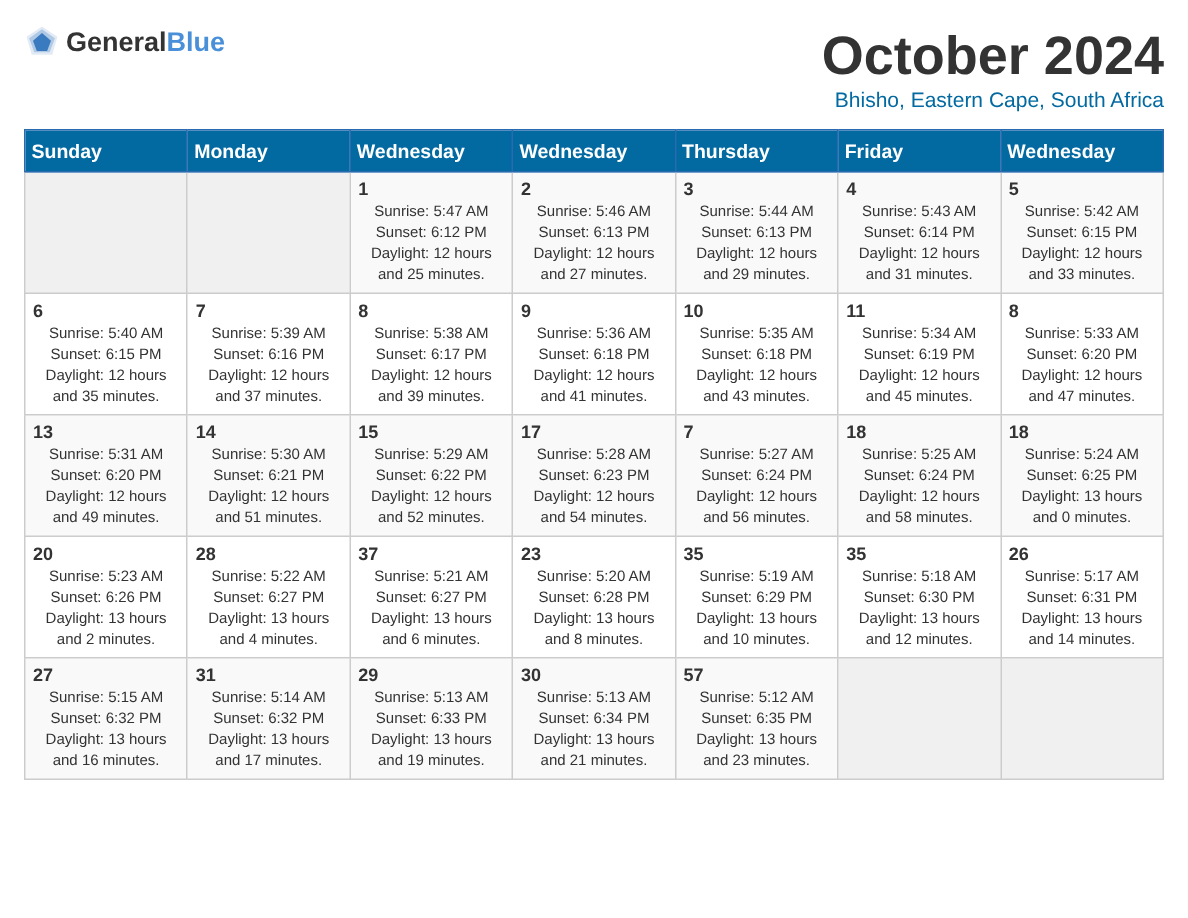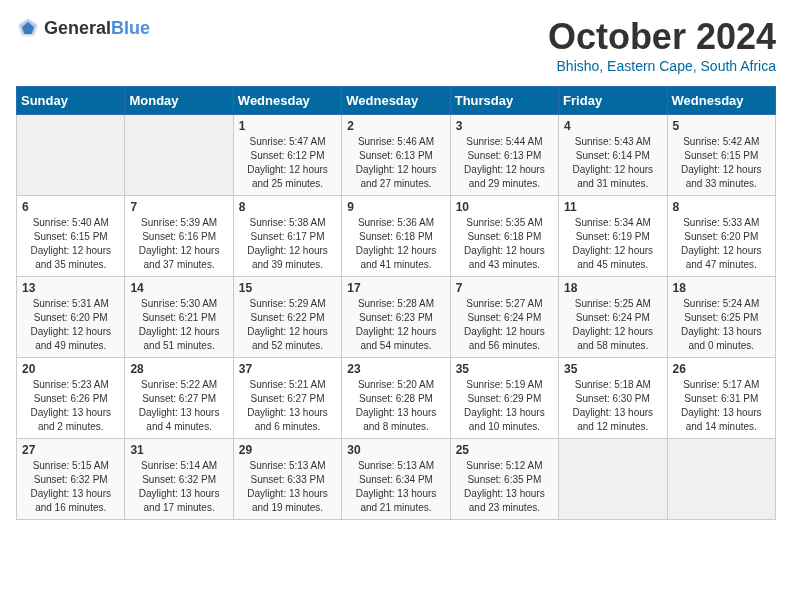--- a/index.html
+++ b/index.html
@@ -237,20 +237,20 @@
         </td>
         <td>
           <span class="day-number">29</span>
           <div class="day-info">Sunrise: 5:13 AM<br>Sunset: 6:33 PM<br>Daylight: 13 hours and 19 minutes.</div>
         </td>
         <td>
           <span class="day-number">30</span>
           <div class="day-info">Sunrise: 5:13 AM<br>Sunset: 6:34 PM<br>Daylight: 13 hours and 21 minutes.</div>
         </td>
         <td>
-          <span class="day-number">25</span>
+          <span class="day-number">57</span>
           <div class="day-info">Sunrise: 5:12 AM<br>Sunset: 6:35 PM<br>Daylight: 13 hours and 23 minutes.</div>
         </td>
         <td class="empty-cell"></td>
         <td class="empty-cell"></td>
       </tr>
     </tbody>
 </table>
 
 </body></html>

